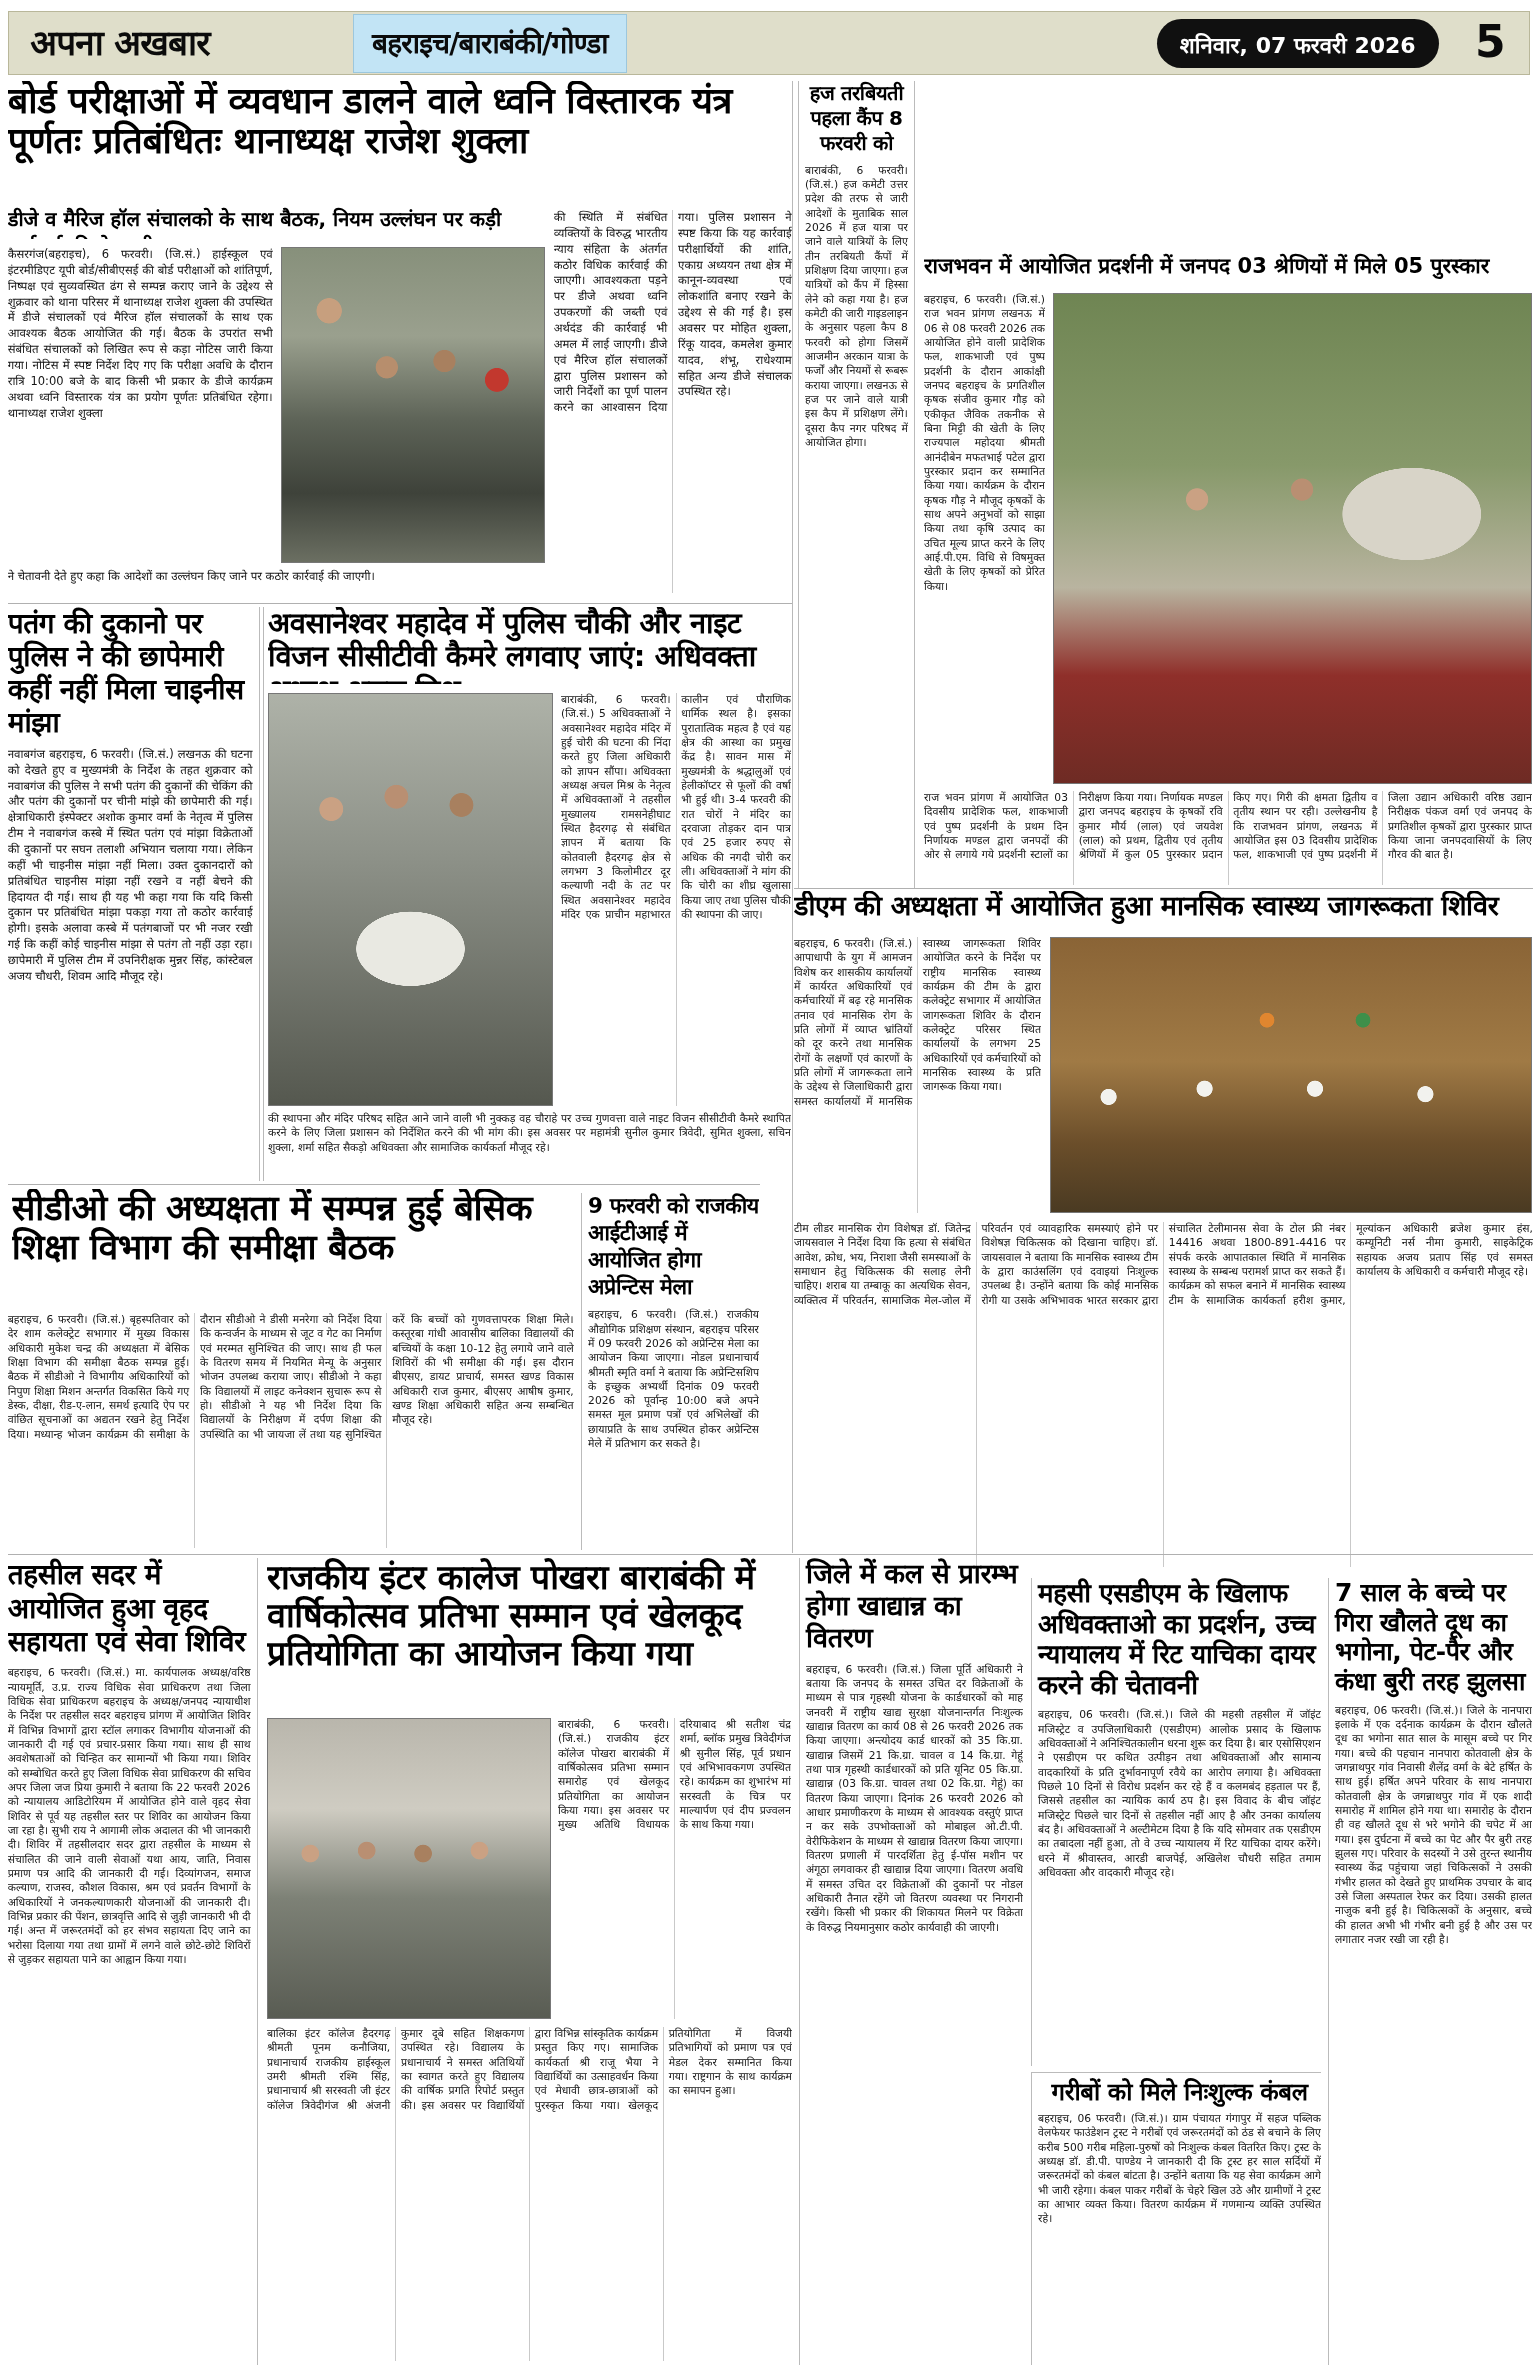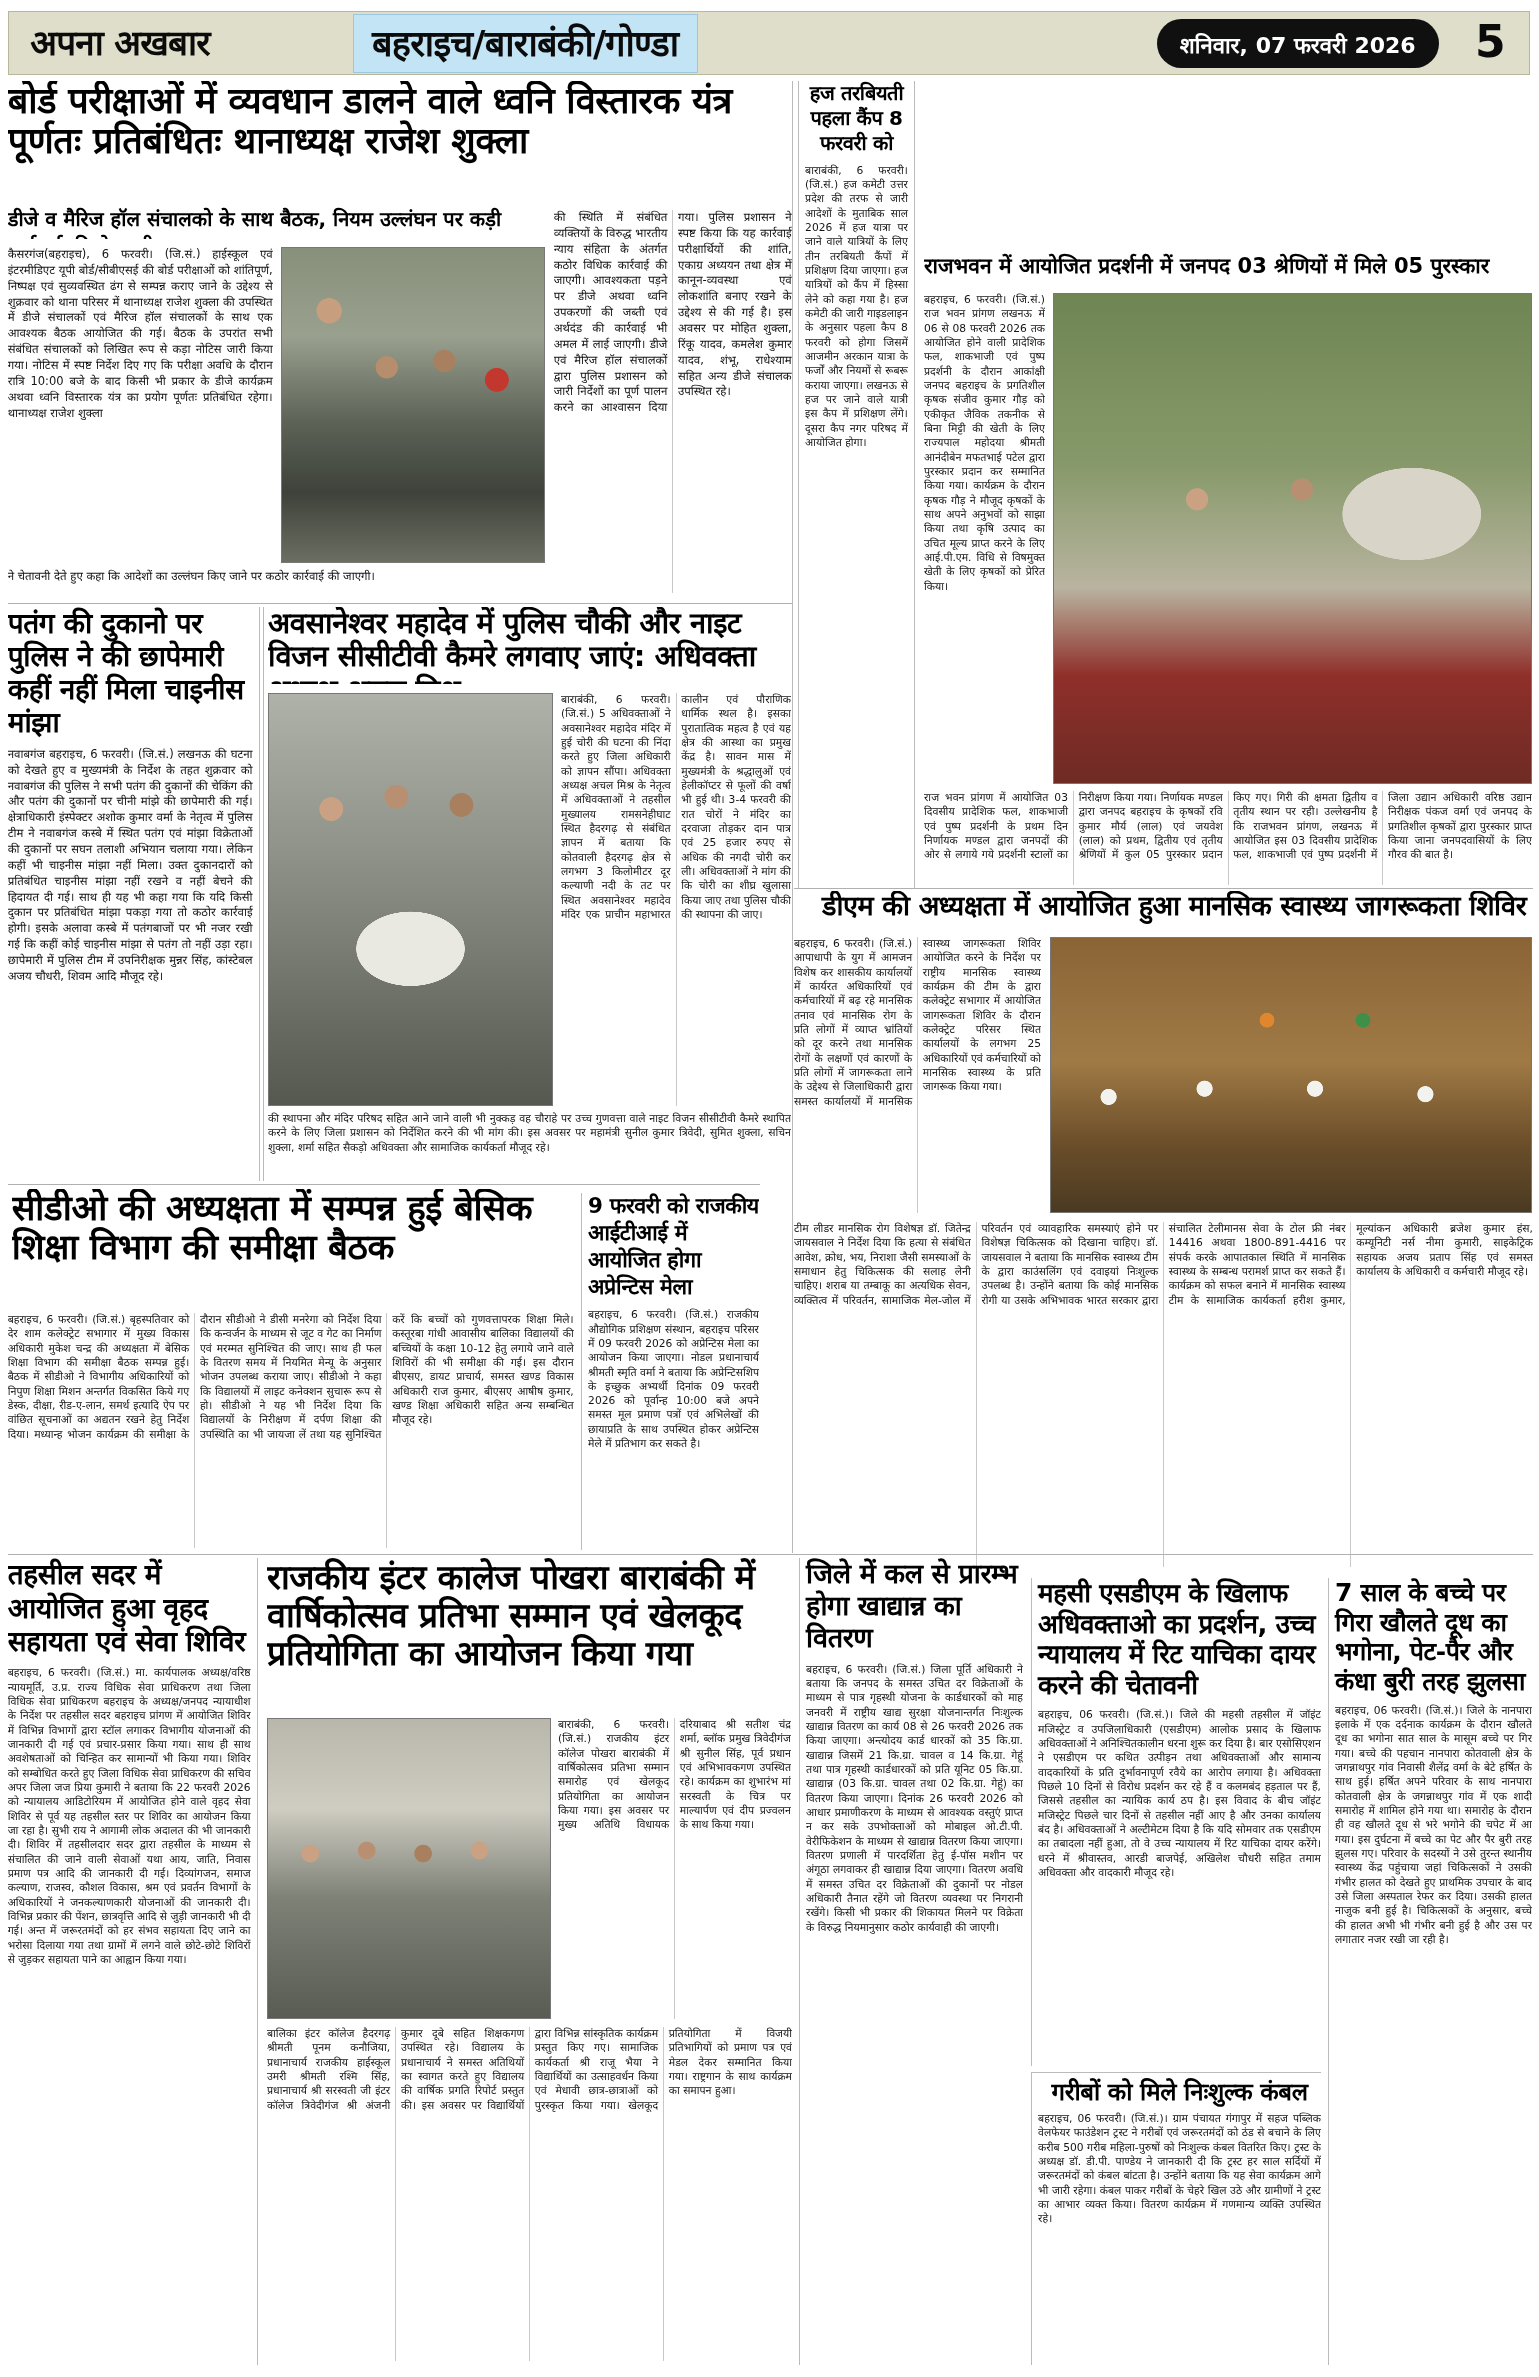--- a/index.html
+++ b/index.html
@@ -3,21 +3,21 @@
 <meta charset="utf-8">
 <style>
   html,body{margin:0;padding:0;background:#e8e8e4;}
   #page{position:relative;width:1540px;height:2377px;background:#ffffff;margin:0 auto;
         font-family:"DejaVu Sans",sans-serif;color:#111;overflow:hidden;}
   
   #masthead-bar{position:absolute;left:7.7px;top:10.7px;width:1522px;height:64px;
         background:#dfdeca;border:1.5px solid #b9b79a;box-sizing:border-box;}
   #masthead{position:absolute;left:21.5px;top:6.1px;font-size:35px;font-weight:900;letter-spacing:-0.8px;color:#0b0b0b;}
   #edition-tab{position:absolute;left:344px;top:2.3px;height:57px;line-height:57px;padding:0 18.4px;
-        background:#c2e4f5;border:0.8px solid #9cc7dd;font-size:36px;font-weight:900;color:#0b0b0b;letter-spacing:-0.8px;}
+        background:#c2e4f5;border:0.8px solid #9cc7dd;font-size:28px;font-weight:900;color:#0b0b0b;letter-spacing:-0.8px;}
   #date-badge{position:absolute;right:90px;top:7.7px;background:#101010;color:#fff;border-radius:26px;
         font-size:22px;font-weight:800;padding:9.2px 23px;}
   #page-number{position:absolute;right:23px;top:4.6px;font-size:44px;font-weight:900;color:#0b0b0b;}
   
   .art{position:absolute;box-sizing:border-box;overflow:hidden;}
   .abs{position:absolute;box-sizing:border-box;overflow:hidden;}
   .hl{font-weight:900;color:#000;line-height:1.12;letter-spacing:-0.4px;}
   .hl-xl{font-size:36px;}
   .hl-md{font-size:25px;line-height:1.18;}
   .hl-sm{font-size:20px;line-height:1.25;}
@@ -103,21 +103,21 @@
   </div>
 
   <div class="art" style="left:268px;top:607px;width:523px;height:574px;">
     <div class="abs hl" style="left:0;top:0;width:523px;height:77px;font-size:29px;line-height:1.15;">अवसानेश्वर महादेव में पुलिस चौकी और नाइट विजन सीसीटीवी कैमरे लगवाए जाएं: अधिवक्ता अध्यक्ष अचल मिश्र</div>
     <div class="abs photo ph-memo" style="left:0;top:86px;width:285px;height:413px;"></div>
     <div class="abs bd-sm c2" style="left:293px;top:86px;width:230px;height:413px;">बाराबंकी, 6 फरवरी। (जि.सं.) 5 अधिवक्ताओं ने अवसानेश्वर महादेव मंदिर में हुई चोरी की घटना की निंदा करते हुए जिला अधिकारी को ज्ञापन सौंपा। अधिवक्ता अध्यक्ष अचल मिश्र के नेतृत्व में अधिवक्ताओं ने तहसील मुख्यालय रामसनेहीघाट स्थित हैदरगढ़ से संबंधित ज्ञापन में बताया कि कोतवाली हैदरगढ़ क्षेत्र से लगभग 3 किलोमीटर दूर कल्याणी नदी के तट पर स्थित अवसानेश्वर महादेव मंदिर एक प्राचीन महाभारत कालीन एवं पौराणिक धार्मिक स्थल है। इसका पुरातात्विक महत्व है एवं यह क्षेत्र की आस्था का प्रमुख केंद्र है। सावन मास में मुख्यमंत्री के श्रद्धालुओं एवं हेलीकॉप्टर से फूलों की वर्षा भी हुई थी। 3-4 फरवरी की रात चोरों ने मंदिर का दरवाजा तोड़कर दान पात्र एवं 25 हजार रुपए से अधिक की नगदी चोरी कर ली। अधिवक्ताओं ने मांग की कि चोरी का शीघ्र खुलासा किया जाए तथा पुलिस चौकी की स्थापना की जाए।</div>
     <div class="abs bd-sm" style="left:0;top:505px;width:523px;height:67px;">की स्थापना और मंदिर परिषद सहित आने जाने वाली भी नुक्कड़ वह चौराहे पर उच्च गुणवत्ता वाले नाइट विजन सीसीटीवी कैमरे स्थापित करने के लिए जिला प्रशासन को निर्देशित करने की भी मांग की। इस अवसर पर महामंत्री सुनील कुमार त्रिवेदी, सुमित शुक्ला, सचिन शुक्ला, शर्मा सहित सैकड़ो अधिवक्ता और सामाजिक कार्यकर्ता मौजूद रहे।</div>
   </div>
 
   <div class="art" style="left:794px;top:891px;width:739px;height:679px;">
-    <div class="abs hl" style="left:0;top:0;width:739px;height:37px;font-size:27px;white-space:nowrap;padding-left:28px;">डीएम की अध्यक्षता में आयोजित हुआ मानसिक स्वास्थ्य जागरूकता शिविर</div>
+    <div class="abs hl" style="left:0;top:0;width:739px;height:37px;font-size:27px;white-space:nowrap;">डीएम की अध्यक्षता में आयोजित हुआ मानसिक स्वास्थ्य जागरूकता शिविर</div>
     <div class="abs bd-sm c2" style="left:0;top:46px;width:247px;height:276px;">बहराइच, 6 फरवरी। (जि.सं.) आपाधापी के युग में आमजन विशेष कर शासकीय कार्यालयों में कार्यरत अधिकारियों एवं कर्मचारियों में बढ़ रहे मानसिक तनाव एवं मानसिक रोग के प्रति लोगों में व्याप्त भ्रांतियों को दूर करने तथा मानसिक रोगों के लक्षणों एवं कारणों के प्रति लोगों में जागरूकता लाने के उद्देश्य से जिलाधिकारी द्वारा समस्त कार्यालयों में मानसिक स्वास्थ्य जागरूकता शिविर आयोजित करने के निर्देश पर राष्ट्रीय मानसिक स्वास्थ्य कार्यक्रम की टीम के द्वारा कलेक्ट्रेट सभागार में आयोजित जागरूकता शिविर के दौरान कलेक्ट्रेट परिसर स्थित कार्यालयों के लगभग 25 अधिकारियों एवं कर्मचारियों को मानसिक स्वास्थ्य के प्रति जागरूक किया गया।</div>
     <div class="abs photo ph-dm" style="left:256px;top:46px;width:482px;height:276px;"></div>
     <div class="abs bd-sm c4" style="left:0;top:331px;width:739px;height:345px;">टीम लीडर मानसिक रोग विशेषज्ञ डॉ. जितेन्द्र जायसवाल ने निर्देश दिया कि हत्या से संबंधित आवेश, क्रोध, भय, निराशा जैसी समस्याओं के समाधान हेतु चिकित्सक की सलाह लेनी चाहिए। शराब या तम्बाकू का अत्यधिक सेवन, व्यक्तित्व में परिवर्तन, सामाजिक मेल-जोल में परिवर्तन एवं व्यावहारिक समस्याएं होने पर विशेषज्ञ चिकित्सक को दिखाना चाहिए। डॉ. जायसवाल ने बताया कि मानसिक स्वास्थ्य टीम के द्वारा काउंसलिंग एवं दवाइयां निःशुल्क उपलब्ध है। उन्होंने बताया कि कोई मानसिक रोगी या उसके अभिभावक भारत सरकार द्वारा संचालित टेलीमानस सेवा के टोल फ्री नंबर 14416 अथवा 1800-891-4416 पर संपर्क करके आपातकाल स्थिति में मानसिक स्वास्थ्य के सम्बन्ध परामर्श प्राप्त कर सकते हैं। कार्यक्रम को सफल बनाने में मानसिक स्वास्थ्य टीम के सामाजिक कार्यकर्ता हरीश कुमार, मूल्यांकन अधिकारी ब्रजेश कुमार हंस, कम्यूनिटी नर्स नीमा कुमारी, साइकेट्रिक सहायक अजय प्रताप सिंह एवं समस्त कार्यालय के अधिकारी व कर्मचारी मौजूद रहे।</div>
   </div>
 
   <div class="art" style="left:7.7px;top:1189px;width:566px;height:362px;">
     <div class="abs hl" style="left:4px;top:0;width:566px;height:115px;font-size:35px;">सीडीओ की अध्यक्षता में सम्पन्न हुई बेसिक शिक्षा विभाग की समीक्षा बैठक</div>
     <div class="abs bd-sm c3" style="left:0;top:124px;width:566px;height:235px;">बहराइच, 6 फरवरी। (जि.सं.) बृहस्पतिवार को देर शाम कलेक्ट्रेट सभागार में मुख्य विकास अधिकारी मुकेश चन्द्र की अध्यक्षता में बेसिक शिक्षा विभाग की समीक्षा बैठक सम्पन्न हुई। बैठक में सीडीओ ने विभागीय अधिकारियों को निपुण शिक्षा मिशन अन्तर्गत विकसित किये गए डेस्क, दीक्षा, रीड-ए-लान, समर्थ इत्यादि ऐप पर वांछित सूचनाओं का अद्यतन रखने हेतु निर्देश दिया। मध्यान्ह भोजन कार्यक्रम की समीक्षा के दौरान सीडीओ ने डीसी मनरेगा को निर्देश दिया कि कन्वर्जन के माध्यम से जूट व गेट का निर्माण एवं मरम्मत सुनिश्चित की जाए। साथ ही फल के वितरण समय में नियमित मेन्यू के अनुसार भोजन उपलब्ध कराया जाए। सीडीओ ने कहा कि विद्यालयों में लाइट कनेक्शन सुचारू रूप से हो। सीडीओ ने यह भी निर्देश दिया कि विद्यालयों के निरीक्षण में दर्पण शिक्षा की उपस्थिति का भी जायजा लें तथा यह सुनिश्चित करें कि बच्चों को गुणवत्तापरक शिक्षा मिले। कस्तूरबा गांधी आवासीय बालिका विद्यालयों की बच्चियों के कक्षा 10-12 हेतु लगाये जाने वाले शिविरों की भी समीक्षा की गई। इस दौरान बीएसए, डायट प्राचार्य, समस्त खण्ड विकास अधिकारी राज कुमार, बीएसए आषीष कुमार, खण्ड शिक्षा अधिकारी सहित अन्य सम्बन्धित मौजूद रहे।</div>
   </div>
 

